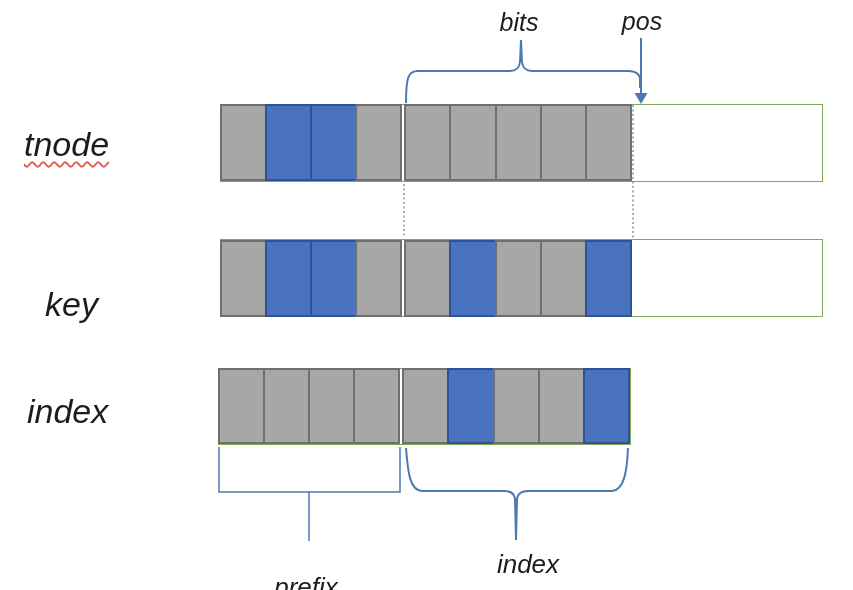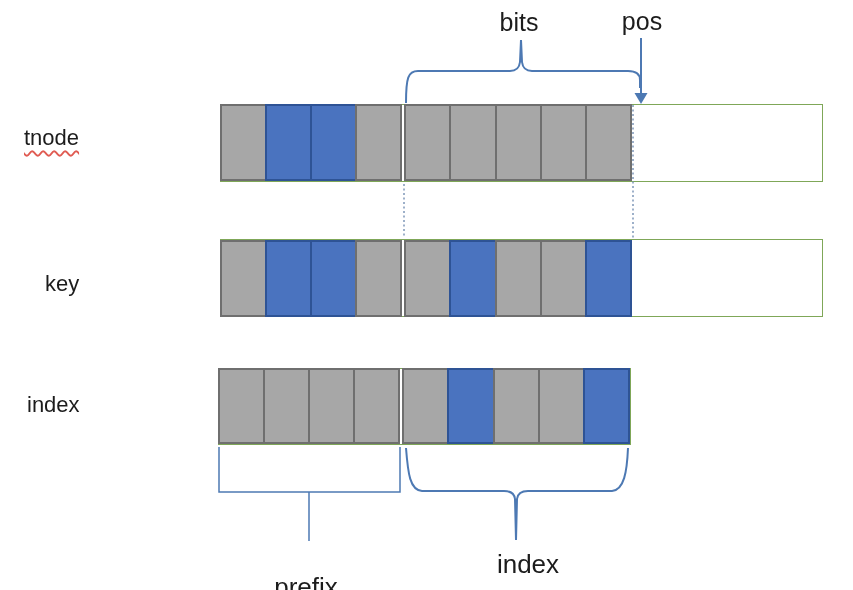--- a/index.html
+++ b/index.html
@@ -5,22 +5,22 @@
   html, body { margin: 0; padding: 0; background: #ffffff; }
   .canvas {
     position: relative;
     width: 853px;
     height: 590px;
     background: #ffffff;
     font-family: "Liberation Sans", sans-serif;
     color: #1c1c1c;
     overflow: hidden;
   }
-  .label { position: absolute; white-space: nowrap; line-height: 1.1; }
-  .label.side { font-size: 22px; }
+  .label { position: absolute; white-space: nowrap; line-height: 1.1; font-style: italic; }
+  .label.side { font-size: 34px; }
   .label.top { font-size: 25px; transform: translateX(-50%); }
   .label.bottom { font-size: 26px; transform: translateX(-50%); }
   .squiggle {
     text-decoration-line: underline;
     text-decoration-style: wavy;
     text-decoration-color: var(--squiggle-red);
     text-decoration-thickness: 1.5px;
     text-underline-offset: 5px;
   }
   .row {
@@ -61,21 +61,21 @@
   .dotted   { stroke: var(--dotted-blue); stroke-width: 1.5; fill: none; stroke-dasharray: 2 2.5; }
 </style>
 </head>
 <body>
 
 <div class="canvas">
 
   <div class="label side" style="left:24px; top:126px;">
     <span class="squiggle">tnode</span>
   </div>
-  <div class="label side" style="left:45px; top:272px;">
+  <div class="label side" style="left:45px; top:286px;">
     <span>key</span>
   </div>
   <div class="label side" style="left:27px; top:393px;">
     <span>index</span>
   </div>
 
   <div class="label top" style="left:519px; top:9px;">bits</div>
   <div class="label top" style="left:642px; top:8px;">pos</div>
 
   <div class="label bottom" style="left:306px; top:548px;margin-top:25px;">prefix</div>

